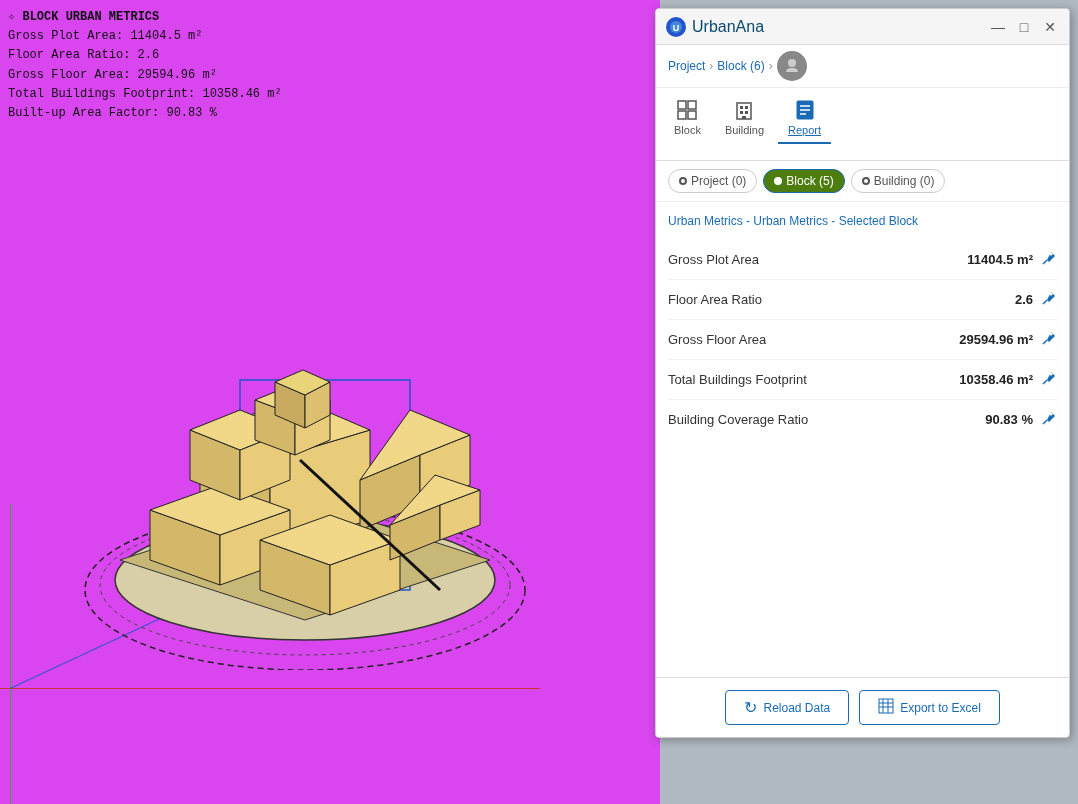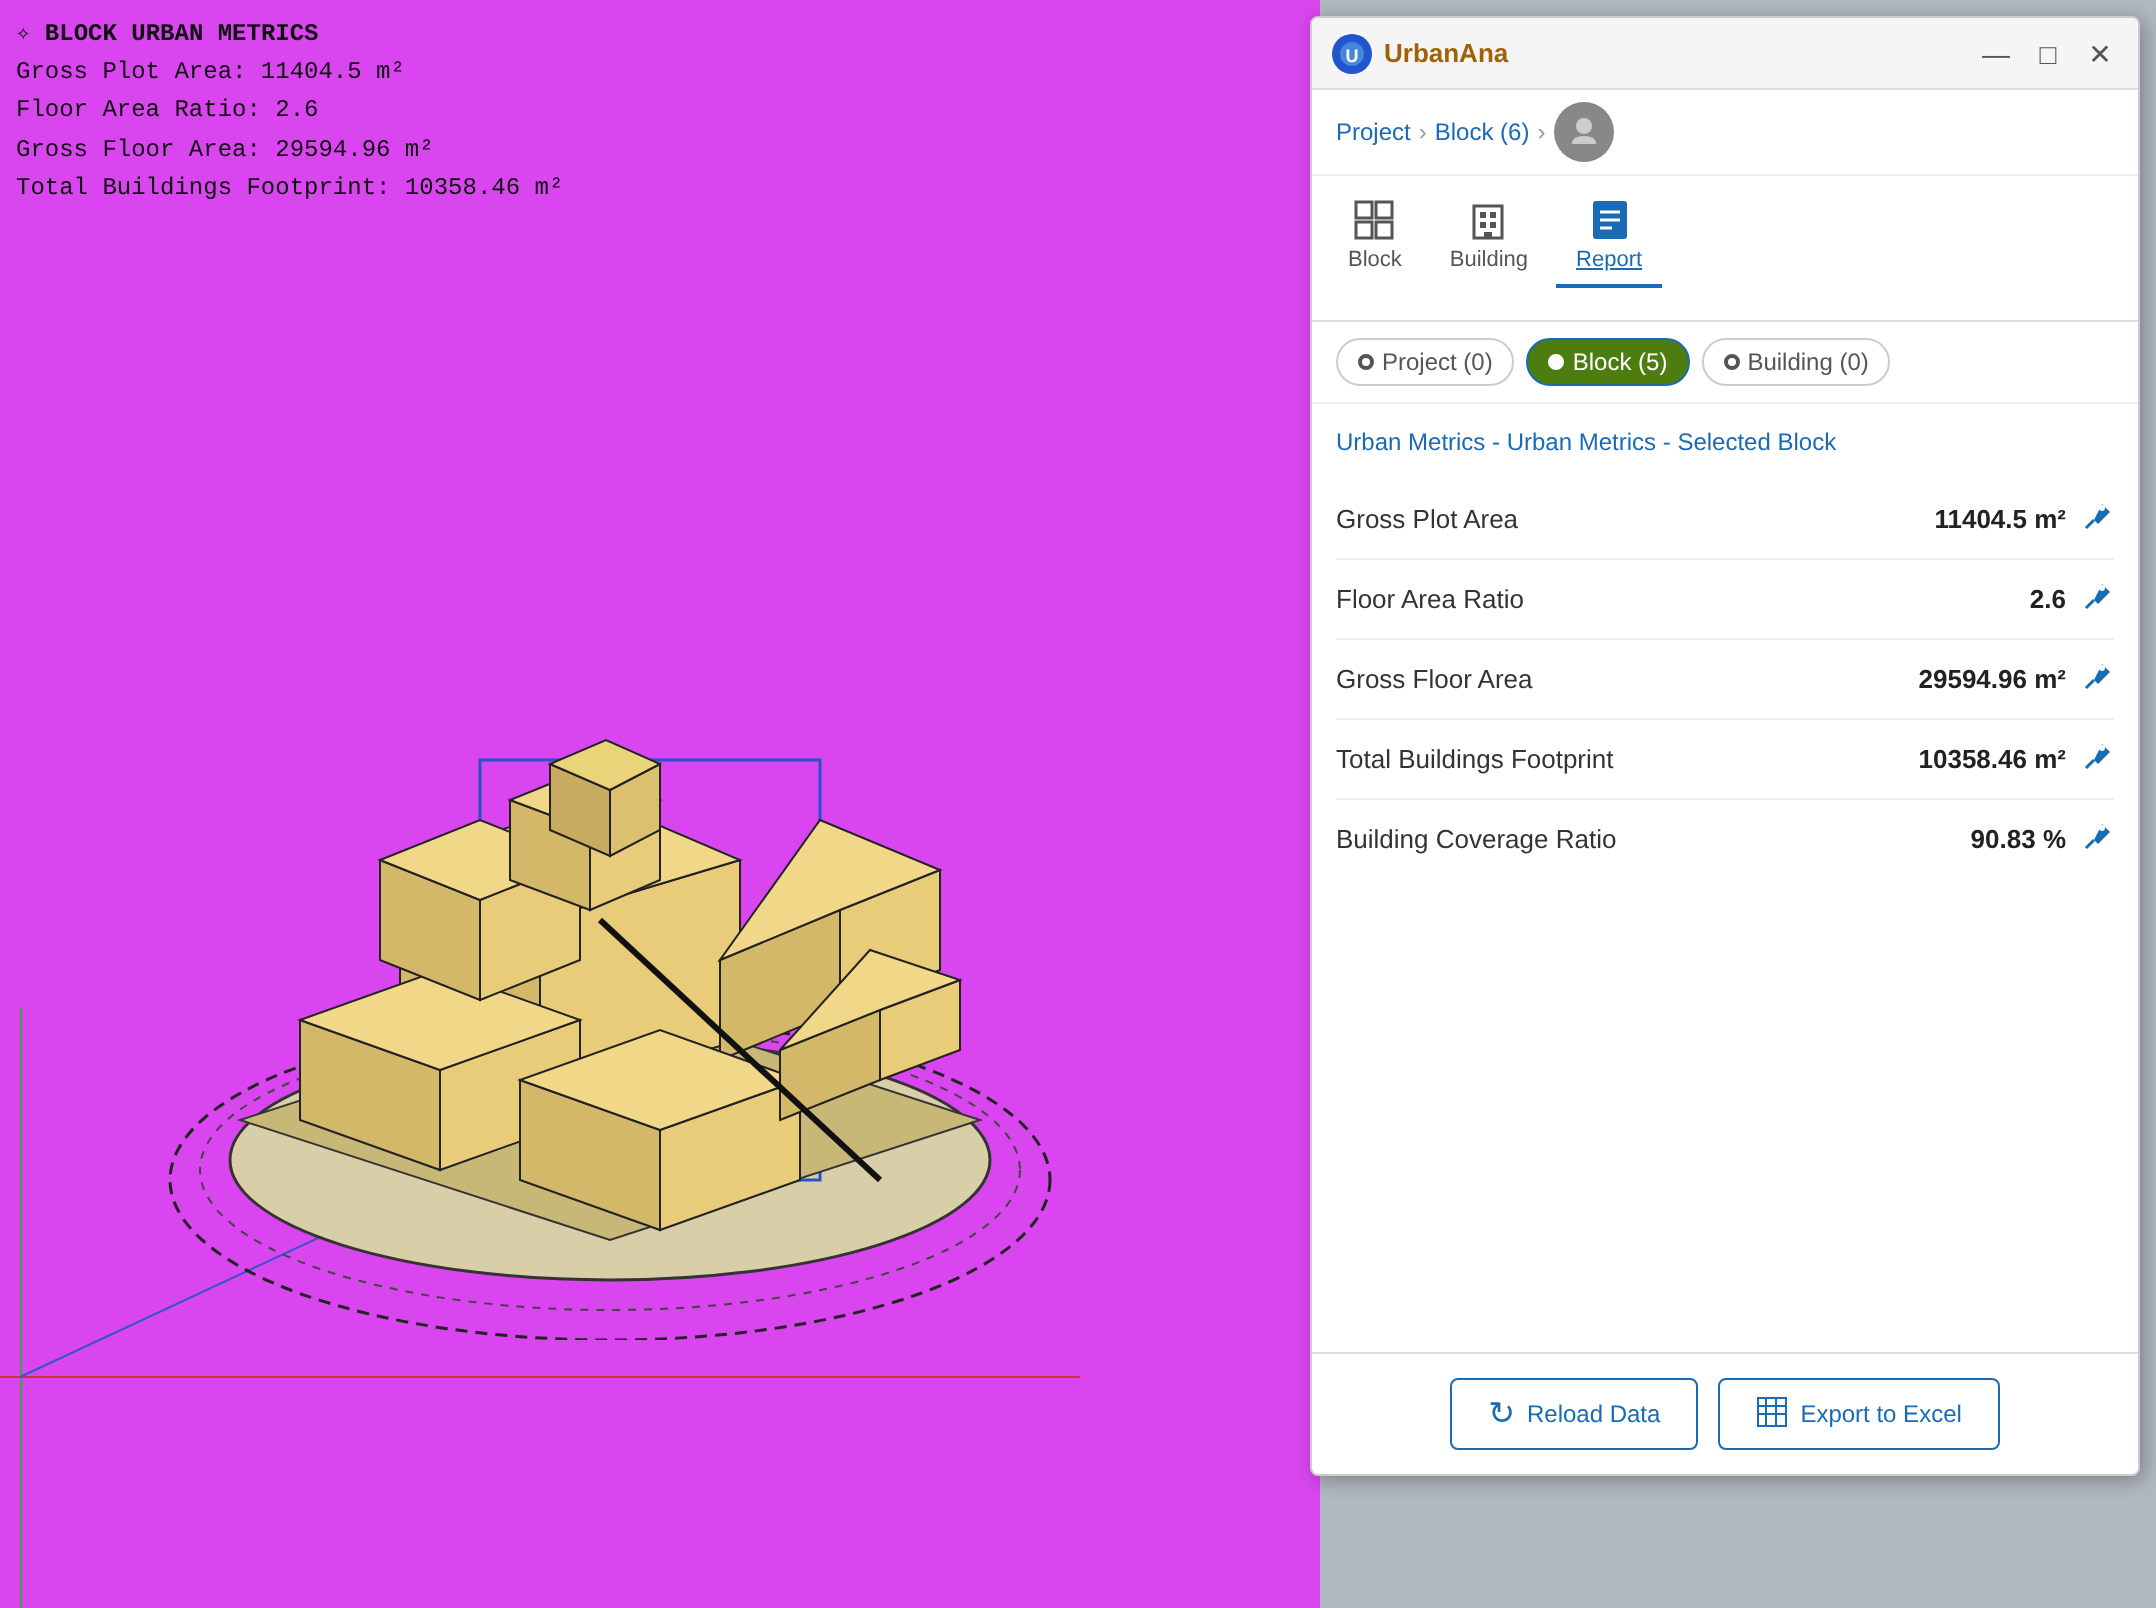--- a/index.html
+++ b/index.html
@@ -94,23 +94,23 @@
 
     .panel-title-icon {
       width: 20px; height: 20px;
       background: #2255cc;
       border-radius: 50%;
       display: flex; align-items: center; justify-content: center;
       color: white; font-size: 11px; font-weight: bold;
     }
 
     .panel-title-text {
-      font-size: 13px;
-      font-weight: 700;
-      color: #a16207;
+      font-size: 16px;
+      font-weight: 400;
+      color: #0c4a6e;
     }
 
     .titlebar-controls {
       display: flex;
       gap: 8px;
       align-items: center;
     }
 
     .titlebar-btn {
       width: 18px; height: 18px;
@@ -292,20 +292,21 @@
 
 <div class="cad-viewport">
 
   <div class="cad-metrics">
     <div class="title">✧ BLOCK URBAN METRICS</div>
     <div id="cad-lines">
         <div>Gross Plot Area:  11404.5 m²</div>
         <div>Floor Area Ratio: 2.6</div>
         <div>Gross Floor Area:  29594.96 m²</div>
         <div>Total Buildings Footprint:  10358.46 m²</div>
+        <div>Built-up Area Factor:  90.83 %</div>
       </div>
   </div>
 
   <div class="axis-x"></div>
   <div class="axis-y"></div>
   <div class="axis-z"></div>
 
   <div class="building-model">
     <svg class="building-svg" viewBox="0 0 490 390" xmlns="http://www.w3.org/2000/svg">
 

